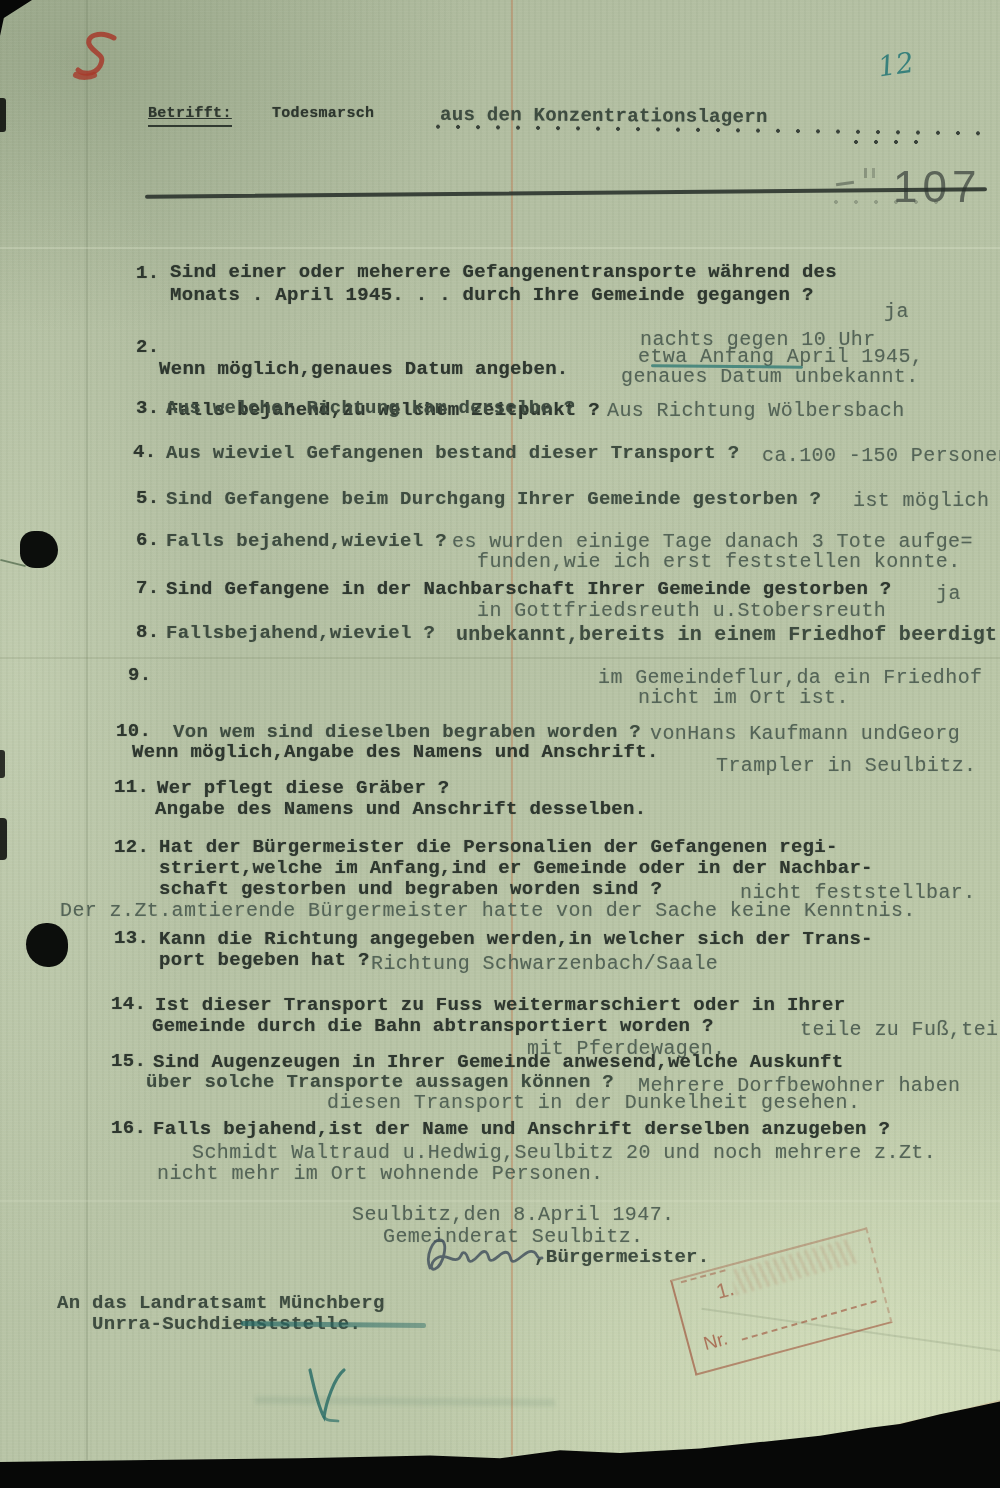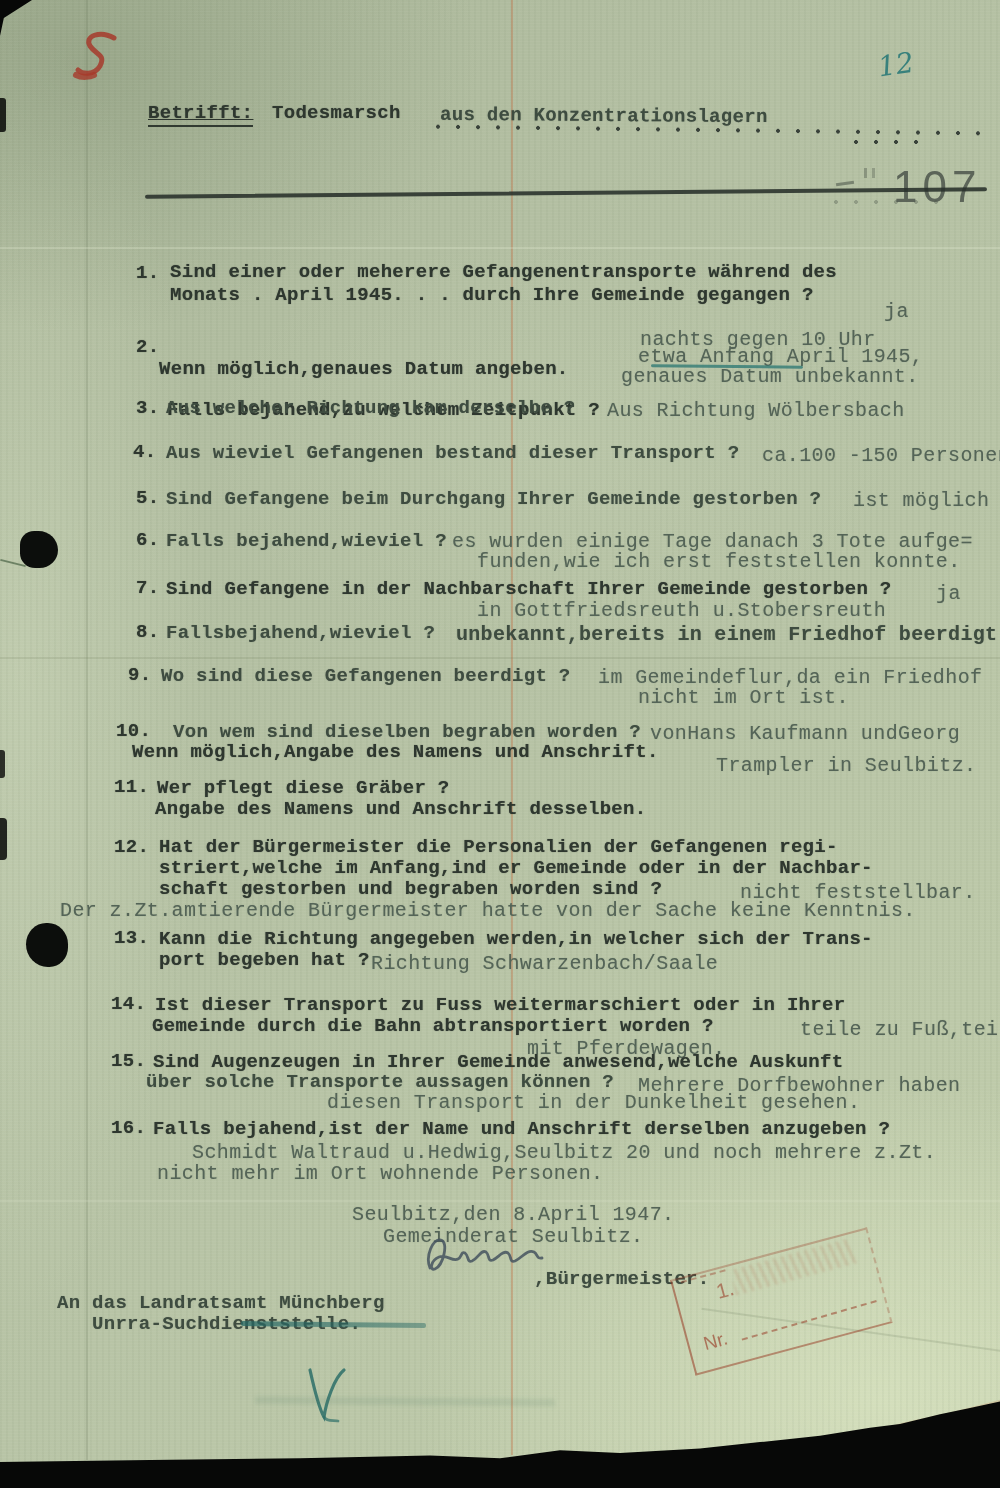--- a/index.html
+++ b/index.html
@@ -16,21 +16,21 @@
   .tex{position:absolute;inset:0;pointer-events:none;
     background:
       repeating-linear-gradient(0deg, rgba(255,255,255,0.035) 0 1px, transparent 1px 3px),
       repeating-linear-gradient(90deg, rgba(90,110,80,0.05) 0 2px, transparent 2px 6px);
   }
   .tl{position:absolute;white-space:nowrap;font-family:"Liberation Mono",monospace;
       font-size:19px;line-height:21px;letter-spacing:0.3px;}
   .dark{color:#2e372f;font-weight:bold;text-shadow:0 0 1px rgba(40,50,42,.6);}
   .mid{color:#3e4c40;font-weight:bold;text-shadow:0 0 1px rgba(62,76,64,.4);}
   .faint{color:#546457;font-size:20px;letter-spacing:0.4px;text-shadow:0 0 1px rgba(84,100,87,.35);}
-  .hdr{font-size:19px;}
+  .hdr{font-size:15px;}
   .ul{border-bottom:2.5px solid #313a31;padding-bottom:1px;text-decoration:underline;}
   .pstamp{position:absolute;font-family:"Liberation Sans",sans-serif;font-size:44px;
       color:#4d554c;letter-spacing:5px;opacity:.85;}
   .hand12{position:absolute;font-family:"DejaVu Serif",serif;font-style:italic;
       font-size:28px;color:#2b7a78;transform:rotate(-8deg);opacity:.9;}
   .dots{position:absolute;height:6px;
       background-image:radial-gradient(circle 2px, #39423a 0 1.7px, transparent 2.2px);
       background-size:20px 6px;background-repeat:repeat-x;}
   .rule{position:absolute;background:#28302a;border-radius:2px;opacity:.88;}
   .crease{position:absolute;pointer-events:none;}
@@ -115,21 +115,20 @@
   <div class="tl dark" style="left:136px;top:578px;">7.</div>
   <div class="tl dark" style="left:166px;top:579px;">Sind Gefangene in der Nachbarschaft Ihrer Gemeinde gestorben ?</div>
   <div class="tl faint" style="left:936px;top:583px;">ja</div>
   <div class="tl faint" style="left:477px;top:600px;">in Gottfriedsreuth u.Stobersreuth</div>
 
   <div class="tl dark" style="left:136px;top:622px;">8.</div>
   <div class="tl mid" style="left:166px;top:623px;">Fallsbejahend,wieviel ?</div>
   <div class="tl mid" style="left:456px;top:624px;font-size:20px;">unbekannt,bereits in einem Friedhof beerdigt</div>
 
   <div class="tl dark" style="left:128px;top:665px;">9.</div>
-  <div class="tl mid" style="left:161px;top:666px;">Wo sind diese Gefangenen beerdigt ?</div>
   <div class="tl faint" style="left:598px;top:667px;">im Gemeindeflur,da ein Friedhof</div>
   <div class="tl faint" style="left:638px;top:687px;">nicht im Ort ist.</div>
 
   <div class="tl dark" style="left:116px;top:721px;">10.</div>
   <div class="tl mid" style="left:159px;top:722px;margin-left:14px;">Von wem sind dieselben begraben worden ?</div>
   <div class="tl dark" style="left:132px;top:742px;">Wenn möglich,Angabe des Namens und Anschrift.</div>
   <div class="tl faint" style="left:650px;top:723px;">vonHans Kaufmann undGeorg</div>
   <div class="tl faint" style="left:716px;top:755px;">Trampler in Seulbitz.</div>
 
   <div class="tl dark" style="left:114px;top:777px;">11.</div>
@@ -163,21 +162,21 @@
   <div class="tl dark" style="left:111px;top:1118px;">16.</div>
   <div class="tl dark" style="left:153px;top:1119px;">Falls bejahend,ist der Name und Anschrift derselben anzugeben ?</div>
   <div class="tl faint" style="left:192px;top:1142px;">Schmidt Waltraud u.Hedwig,Seulbitz 20 und noch mehrere z.Zt.</div>
   <div class="tl faint" style="left:157px;top:1163px;">nicht mehr im Ort wohnende Personen.</div>
 
   <div class="tl faint" style="left:352px;top:1204px;">Seulbitz,den 8.April 1947.</div>
   <div class="tl faint" style="left:383px;top:1226px;">Gemeinderat Seulbitz.</div>
   <svg style="left:422px;top:1230px" width="130" height="50" viewBox="0 0 130 50">
     <path d="M8,38 C3,26 11,8 19,10 C27,12 21,36 13,39 C7,41 9,30 17,27 C25,24 30,32 36,29 C40,27 39,21 43,23 C47,26 45,33 50,31 C57,28 59,19 64,22 C68,25 65,32 71,30 C77,27 81,20 86,23 C90,26 87,33 93,31 C100,28 105,19 112,22 C116,24 114,29 120,28" fill="none" stroke="#45545f" stroke-width="2.8" stroke-linecap="round" opacity="0.85"></path>
   </svg>
-  <div class="tl mid" style="left:534px;top:1247px;margin-top:22px;">,Bürgermeister.</div>
+  <div class="tl mid" style="left:534px;top:1247px;">,Bürgermeister.</div>
 
   <div class="tl mid" style="left:57px;top:1293px;">An das Landratsamt Münchberg</div>
   <div class="tl mid" style="left:92px;top:1314px;">Unrra-Suchdienststelle.</div>
   <div class="strike" style="left:241px;top:1322px;width:185px;height:5px;transform:rotate(0.6deg);"></div>
 
   <div class="stamp">
     <div class="sm" style="left:8px;top:2px;width:46px;border-top:2px dashed rgba(150,55,35,.4);"></div>
     <div class="sm" style="left:58px;top:4px;width:125px;height:26px;background:repeating-linear-gradient(80deg, rgba(160,60,35,.14) 0 3px, transparent 3px 8px);filter:blur(1px);"></div>
     <div class="sm" style="left:40px;top:10px;font-size:21px;color:rgba(150,50,30,.55);">1.</div>
     <div class="sm" style="left:14px;top:58px;font-size:19px;color:rgba(150,50,30,.6);">Nr.</div>

